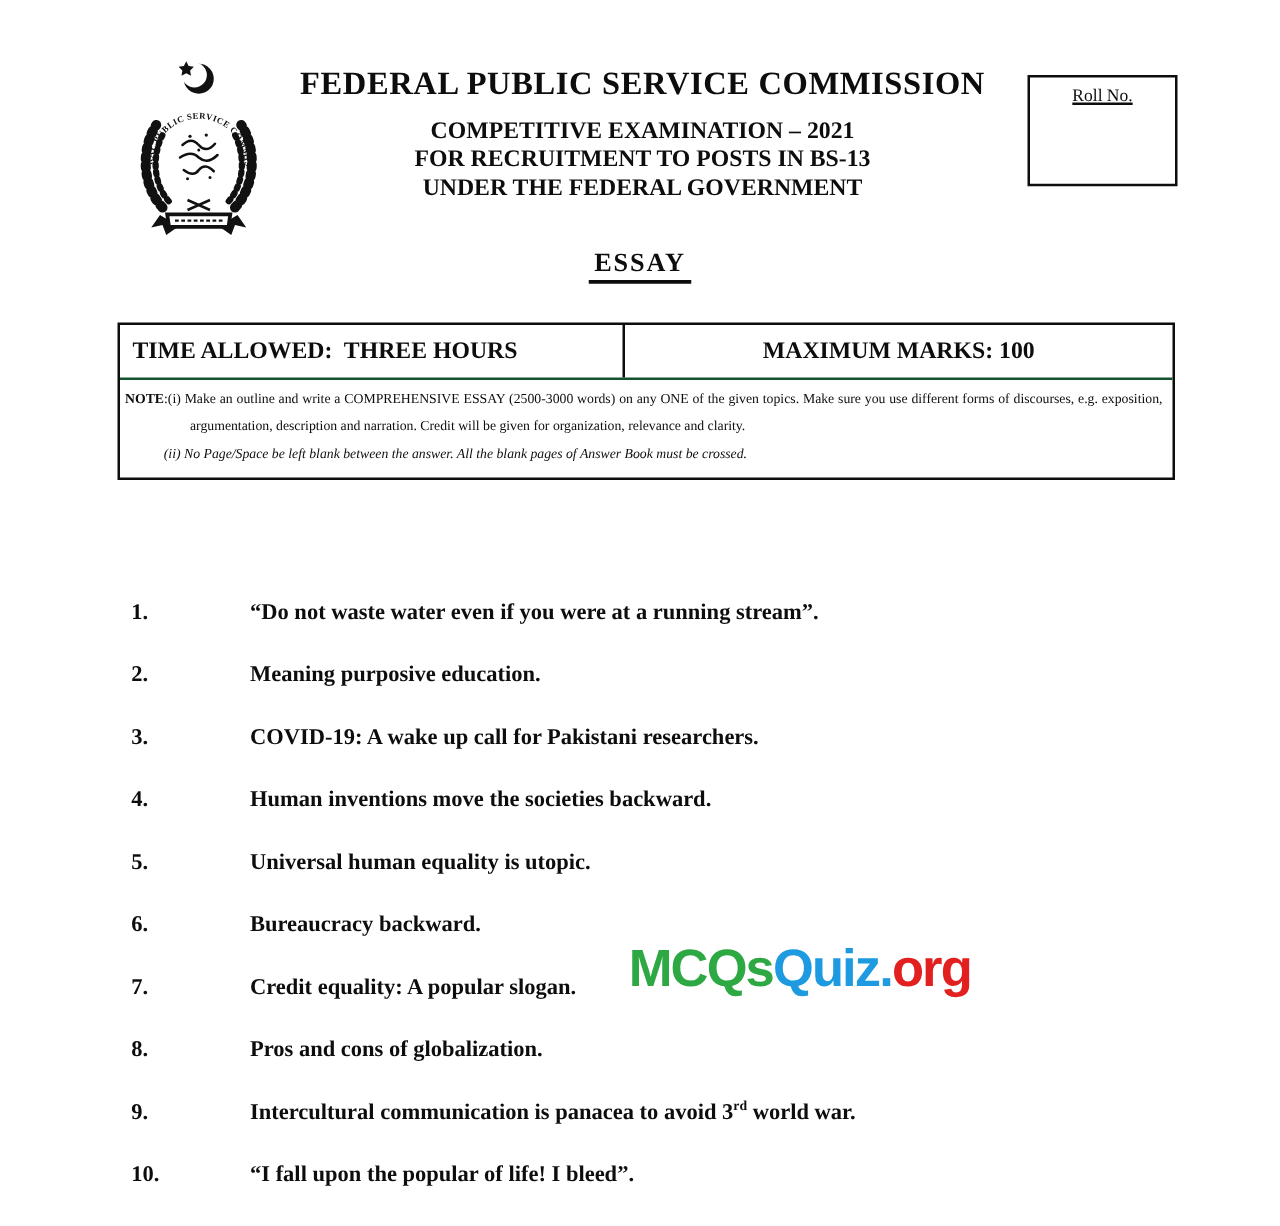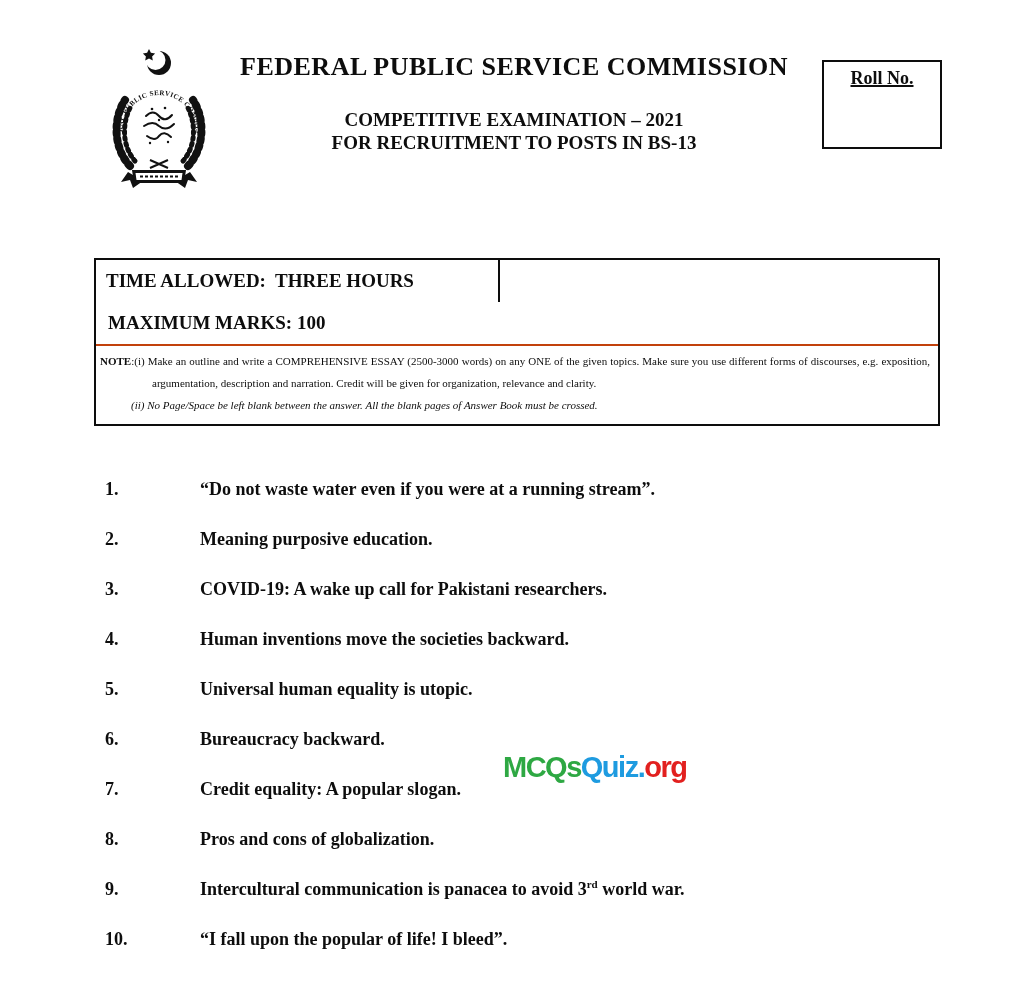--- a/index.html
+++ b/index.html
@@ -9,61 +9,61 @@
     background:#ffffff;
     font-family:"Liberation Serif", serif;
     color:#0d0d0d;
     overflow:hidden;
   }
 
   
   .logo{position:absolute;left:102px;top:46px;width:114px;height:144px;}
   .head{position:absolute;left:234px;top:52px;width:560px;text-align:center;}
   .head-org{font-size:26px;font-weight:bold;letter-spacing:0.5px;white-space:nowrap;}
-  .head-sub{margin-top:26px;font-size:19px;font-weight:bold;line-height:23px;}
+  .head-sub{margin-top:11px;font-size:19px;font-weight:bold;line-height:23px;}
   .rollbox{
     position:absolute;left:822px;top:60px;width:120px;height:89px;
     border:2px solid #0d0d0d;box-sizing:border-box;
     text-align:center;padding-top:6px;
   }
-  .rollbox .roll-label{font-size:18px;font-weight:bold;text-decoration:underline;text-decoration-thickness:2px;}
+  .rollbox .roll-label{font-size:14px;font-weight:normal;text-decoration:underline;text-decoration-thickness:2px;}
 
   
   .title-wrap{position:absolute;left:0;top:198px;width:1024px;text-align:center;}
   .title-wrap .title{
     display:inline-block;font-size:21px;font-weight:bold;letter-spacing:1.5px;
     border-bottom:3px solid #0d0d0d;padding:0 4px 1px;
   }
 
   
   .infotable{position:absolute;left:94px;top:258px;width:846px;border:2px solid #0d0d0d;box-sizing:border-box;}
-  .trow{display:flex;border-bottom:2px solid #c2410c;flex-direction:column;}
+  .trow{display:flex;border-bottom:2px solid #14532d;}
   .tcell-left{
     width:404px;box-sizing:border-box;border-right:2px solid #0d0d0d;
     padding:10px 10px;font-weight:bold;font-size:19px;white-space:pre;
   }
-  .tcell-right{flex:1;box-sizing:border-box;padding:10px 12px;font-weight:bold;font-size:19px;text-align:left;white-space:pre;}
+  .tcell-right{flex:1;box-sizing:border-box;padding:10px 12px;font-weight:bold;font-size:19px;text-align:center;white-space:pre;}
   .note-cell{padding:4px 8px 8px 4px;font-size:11px;line-height:22px;text-align:justify;}
   .note-cell p{margin:0;}
   .note-p1{padding-left:52px;text-indent:-52px;}
   .note-p2{padding-left:57px;text-indent:-26px;font-style:italic;}
   .note-label{font-weight:bold;}
 
   
   .topics{position:absolute;left:94px;top:479px;width:846px;}
   .topic-row{display:flex;line-height:21px;margin-bottom:29px;font-weight:bold;font-size:18px;}
   .topic-num{width:74px;padding-left:11px;box-sizing:border-box;flex:none;}
   .topic-text{flex:1;margin-left:32px;}
   .topic-text sup{font-size:11px;line-height:0;}
 
   
   .watermark{
     position:absolute;left:503px;top:751px;
     font-family:"Liberation Sans", sans-serif;
-    font-weight:bold;font-size:29px;letter-spacing:-1.5px;white-space:nowrap;
+    font-weight:bold;font-size:42px;letter-spacing:-1.5px;white-space:nowrap;
   }
 </style>
 </head>
 <body>
 
 <div class="page">
 
   <div class="logo">
     <svg viewBox="0 0 114 144" width="114" height="144" xmlns="http://www.w3.org/2000/svg">
 
@@ -107,27 +107,31 @@
         <path d="M38 130.5 h38" stroke="#111" stroke-width="1.8" stroke-dasharray="3 2" fill="none"></path>
       </g>
     </svg>
   </div>
 
   <div class="head">
     <div class="head-org">FEDERAL PUBLIC SERVICE COMMISSION</div>
     <div class="head-sub">
       <div>COMPETITIVE EXAMINATION – 2021</div>
       <div>FOR RECRUITMENT TO POSTS IN BS-13</div>
+      <div>UNDER THE FEDERAL GOVERNMENT</div>
     </div>
   </div>
 
   <div class="rollbox">
     <span class="roll-label">Roll No.</span>
   </div>
 
+  <div class="title-wrap">
+    <span class="title">ESSAY</span>
+  </div>
 
   <div class="infotable">
     <div class="trow">
       <div class="tcell-left">TIME ALLOWED:  THREE HOURS</div>
       <div class="tcell-right">MAXIMUM MARKS: 100</div>
     </div>
     <div class="note-cell">
       <p class="note-p1"><span class="note-label">NOTE</span><span>:(i) </span><span>Make an outline and write a COMPREHENSIVE ESSAY (2500-3000 words) on any ONE of the given topics. Make sure you use different forms of discourses, e.g. exposition, argumentation, description and narration. Credit will be given for organization, relevance and clarity.</span></p>
       <p class="note-p2"><span>(ii) </span><span>No Page/Space be left blank between the answer. All the blank pages of Answer Book must be crossed.</span></p>
     </div>

